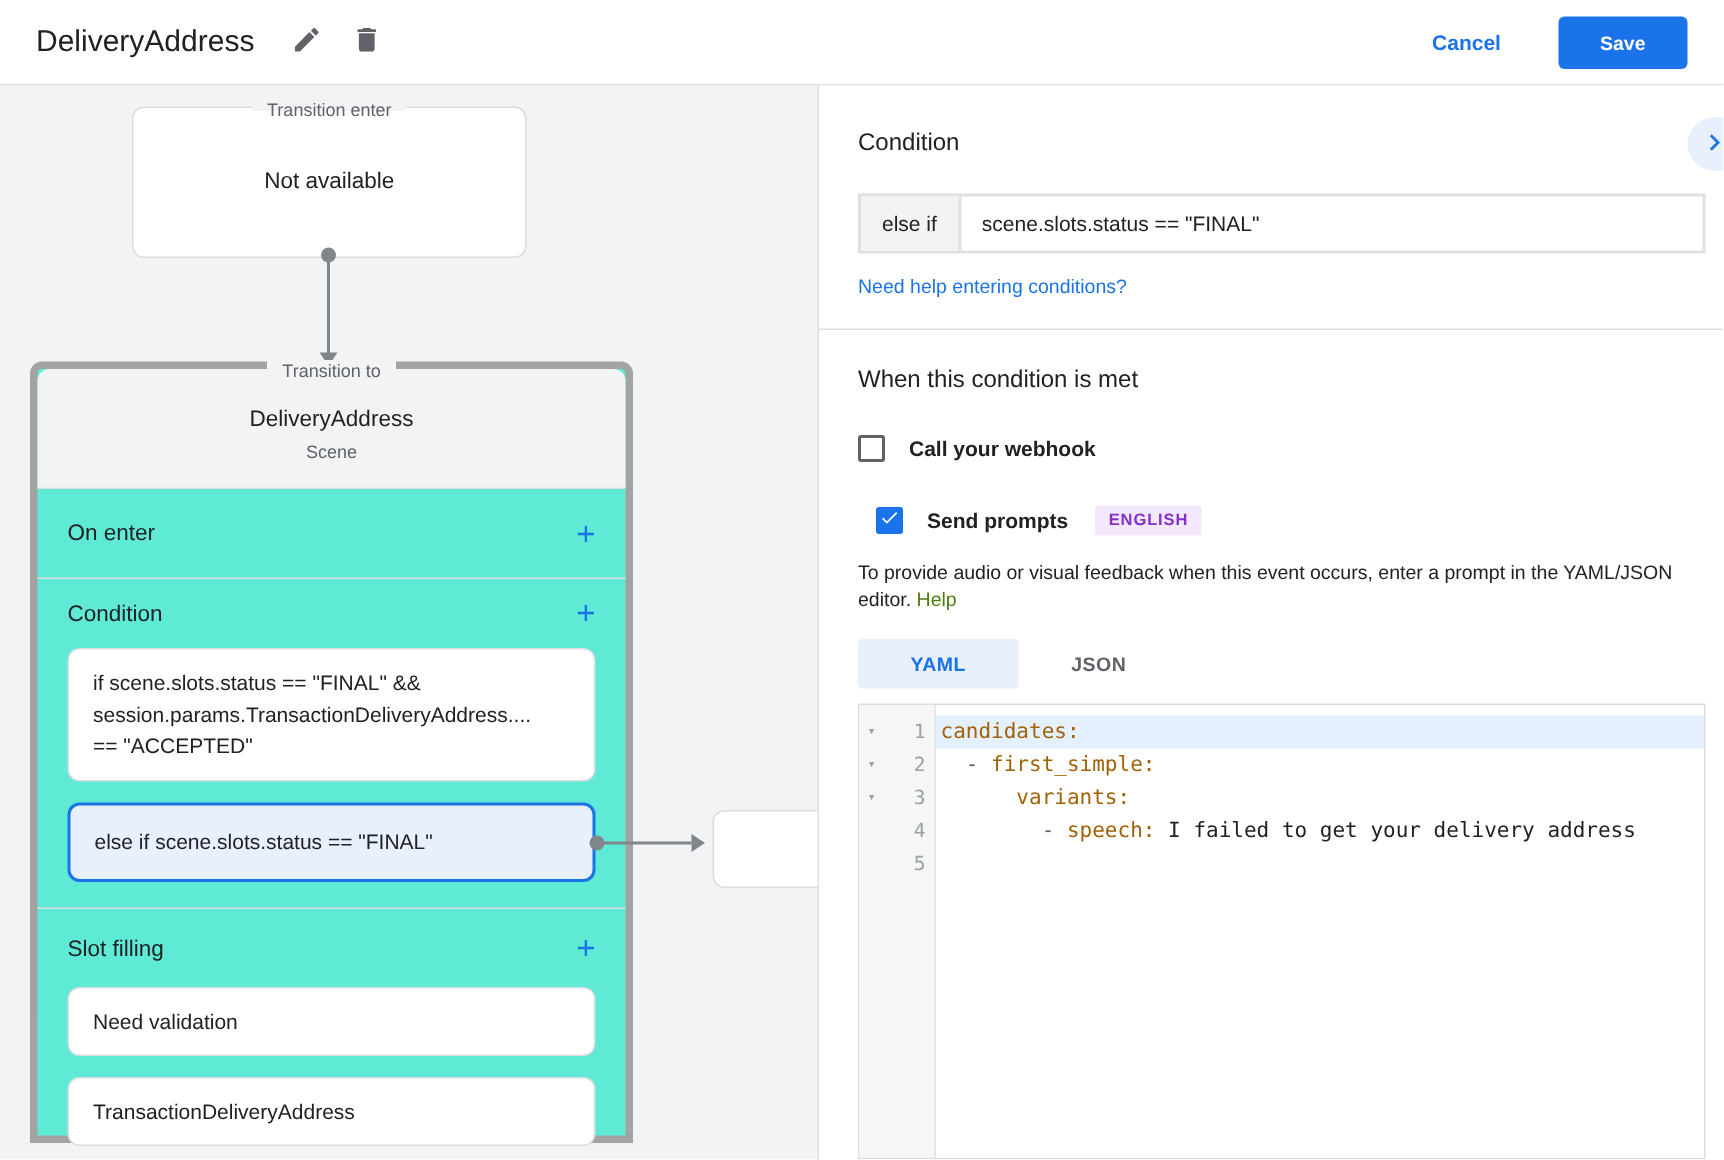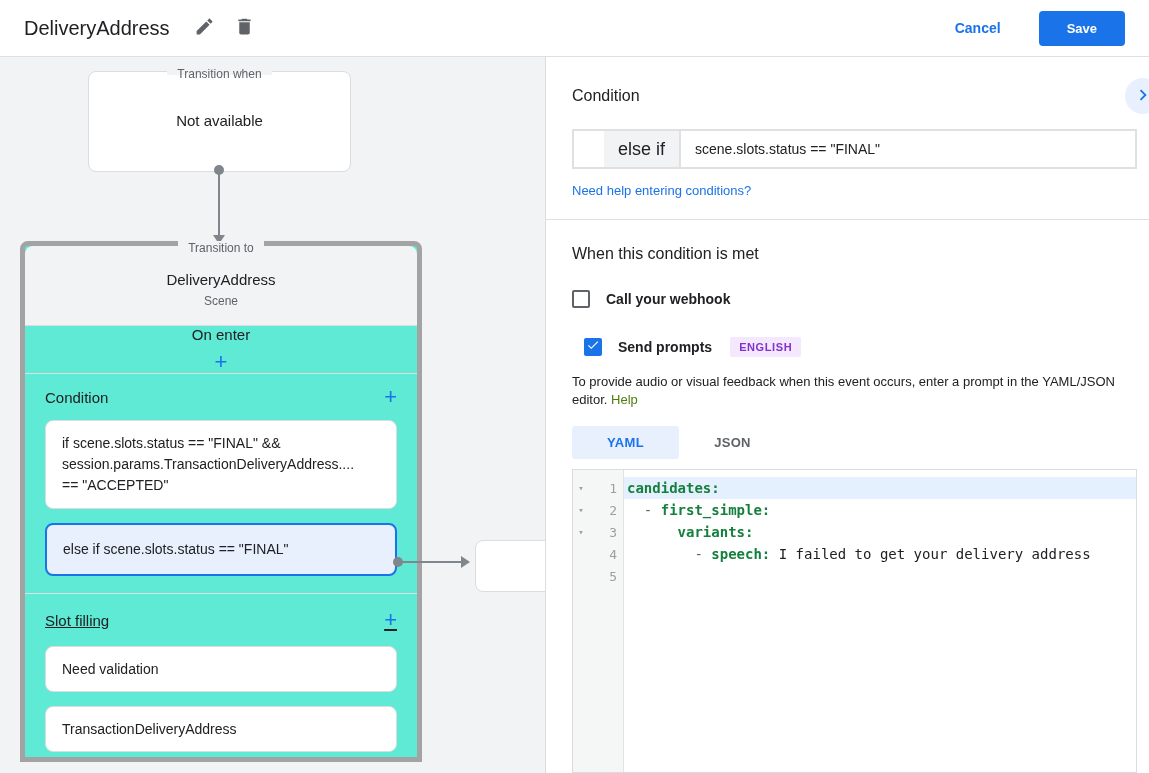--- a/index.html
+++ b/index.html
@@ -45,21 +45,21 @@
     border-top:6px solid transparent; border-bottom:6px solid transparent; border-left:9px solid #80868b; }
 
   .scene-card { position:absolute; left:20px; top:184px; width:402px; height:521px;
     background:#5eead4; border:5px solid #a3a3a3; border-radius:8px 8px 0 0; }
   .scene-head { background:#f1f3f4; border-bottom:1px solid #dadce0; border-radius:8px 8px 0 0;
     height:80px; text-align:center; padding-top:25px; }
   .scene-head .scene-name { font-size:15px; color:#202124; }
   .scene-head .scene-type { font-size:12px; color:#5f6368; margin-top:6px; }
 
   .card-row { display:flex; align-items:center; justify-content:space-between;
-    height:48px; padding:0 20px; border-bottom:1px solid #e0e0e0;flex-direction:column; }
+    height:60px; padding:0 20px; border-bottom:1px solid #e0e0e0; }
   .card-row .row-label { font-size:15px; color:#202124; }
   .plus { color:#1a73e8; font-size:22px; font-weight:400; line-height:1; cursor:pointer; }
 
   .section-head { display:flex; align-items:center; justify-content:space-between;
     height:46px; padding:0 20px; }
   .section-head .row-label { font-size:15px; }
   .cond-box { margin:0 20px 14px 20px; background:#fff; border:1px solid #dadce0;
     border-radius:8px; padding:12px 16px; font-size:14px; line-height:21px; color:#202124; }
   .cond-box.selected { position:relative; background:#e8f0fe; border:2px solid #1a73e8;
     padding:14px 16px; margin-bottom:0; }
@@ -72,21 +72,21 @@
 
   
   .panel-title { font-size:16px; font-weight:400; color:#202124; margin-bottom:24px; }
   .expand-btn { position:absolute; top:21px; right:-12px; width:36px; height:36px;
     border-radius:50%; background:#e8f0fe; border:none; cursor:pointer;
     display:flex; align-items:center; justify-content:center; }
   .expand-btn svg { width:22px; height:22px; fill:#1a73e8; }
 
   .cond-input { display:flex; align-items:stretch; border:2px solid #e0e0e0; height:40px; }
   .cond-prefix { background:#f1f3f4; border-right:2px solid #e0e0e0; display:flex;
-    align-items:center; padding:0 14px; font-size:18px; color:#202124; flex:none;margin-left:30px; }
+    align-items:center; padding:0 14px; font-size:14px; color:#202124; flex:none; }
   .cond-value { display:flex; align-items:center; padding:0 14px; font-size:14px;
     color:#202124; flex:1; white-space:nowrap; overflow:hidden; }
   .help-link { display:inline-block; margin-top:14px; font-size:13px; color:#1a73e8;
     text-decoration:none; cursor:pointer; }
 
   .panel-divider { border-top:1px solid #e0e0e0; margin:21px -12px 0 -26px; }
 
   .when-title { font-size:16px; font-weight:400; margin-top:25px; }
   .check-row { display:flex; align-items:center; margin-top:27px; }
   .checkbox { width:18px; height:18px; border:2px solid #5f6368; border-radius:2px;
@@ -110,21 +110,21 @@
   .editor { margin-top:10px; border:1px solid #dadce0; flex:1; min-height:0;
     display:flex; background:#fff; font-family:"DejaVu Sans Mono","Liberation Mono",monospace; }
   .gutter { width:51px; background:#f5f6f6; border-right:1px solid #e3e3e3; flex:none;
     padding-top:7px; }
   .gutter-row { height:22px; display:flex; align-items:center; }
   .fold { width:16px; text-align:center; font-size:9px; color:#9aa0a6; cursor:pointer; }
   .lineno { flex:1; text-align:right; padding-right:6px; font-size:13px; color:#9aa0a6; }
   .code { flex:1; padding-top:7px; overflow:hidden; }
   .code-line { height:22px; line-height:22px; font-size:14px; white-space:pre; padding-left:3px; }
   .code-line.hl { background:#e4f0fd; }
-  .tk-k { color:#15803d;font-weight:bold; }
+  .tk-k { color:#a16207; }
   .tk-d { color:#616161; }
   .tk-t { color:#202124; }
 </style>
 </head>
 <body>
 
 <div class="topbar">
   <div class="topbar-title">DeliveryAddress</div>
   <button class="icon-btn">
     <span>
@@ -144,21 +144,21 @@
   <button class="btn-cancel">Cancel</button>
   <button class="btn-save">Save</button>
 </div>
 
 <div class="main">
 
   <div class="canvas">
 
     <div class="tfrom-box">
       <div class="box-tag">
-        <span>Transition when</span>
+        <span>Transition enter</span>
       </div>
       <div class="tfrom-content">Not available</div>
     </div>
 
     <div class="conn-dot" style="left:214px; top:108px;"></div>
     <div class="conn-line-v" style="left:218px; top:117px; height:62px;"></div>
     <div class="conn-arrow-down" style="left:213px; top:178px;"></div>
 
     <div class="scene-card">
       <div class="box-tag">
@@ -184,21 +184,21 @@
         <div>session.params.TransactionDeliveryAddress....</div>
         <div>== "ACCEPTED"</div>
       </div>
 
       <div class="cond-box selected">
         <span>else if scene.slots.status == "FINAL"</span>
       </div>
 
       <div class="section-divider"></div>
 
-      <div class="section-head" style="height:52px;text-decoration:underline;">
+      <div class="section-head" style="height:52px;">
         <span class="row-label">Slot filling</span>
         <span class="plus">+</span>
       </div>
 
       <div class="slot-box">
         <span>Need validation</span>
       </div>
       <div class="slot-box">
         <span>TransactionDeliveryAddress</span>
       </div>

